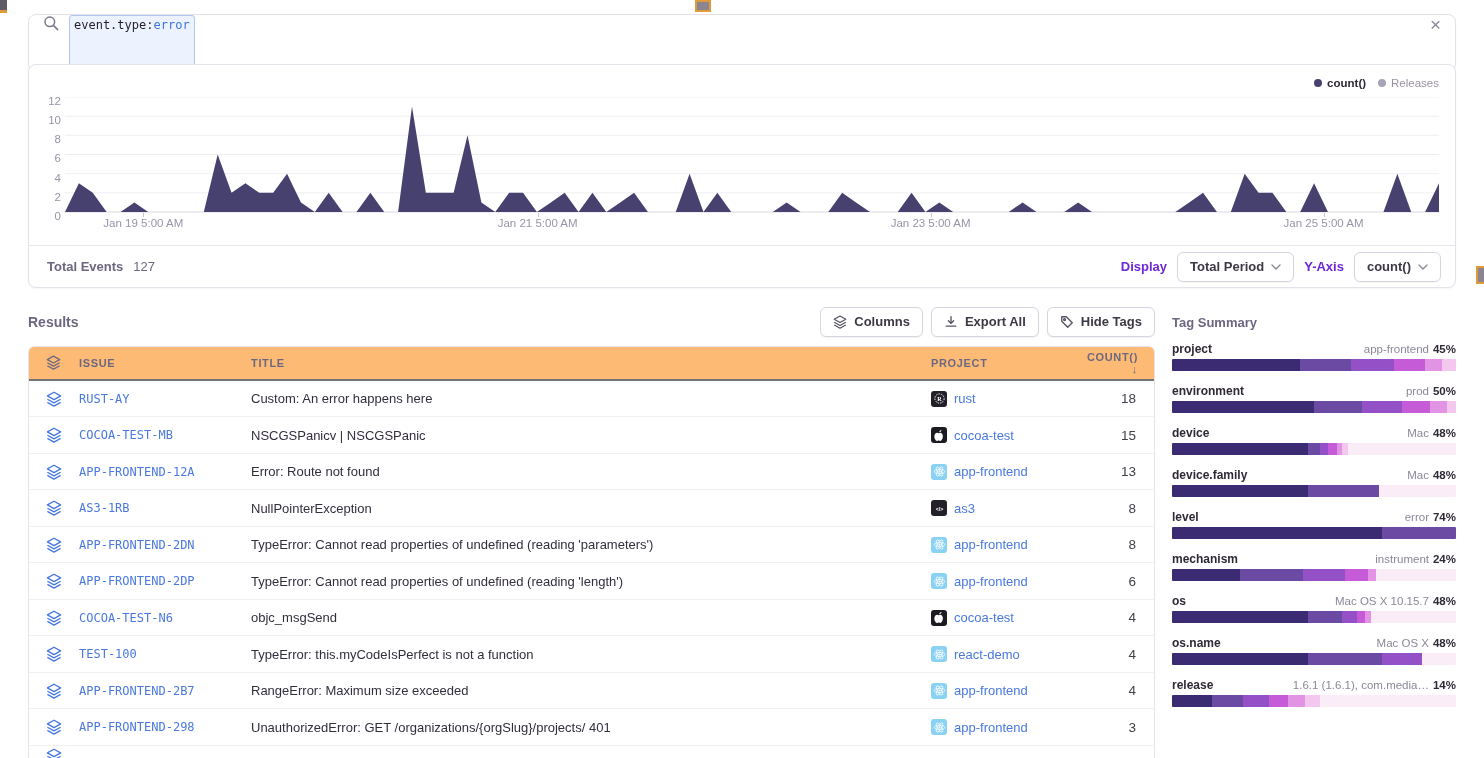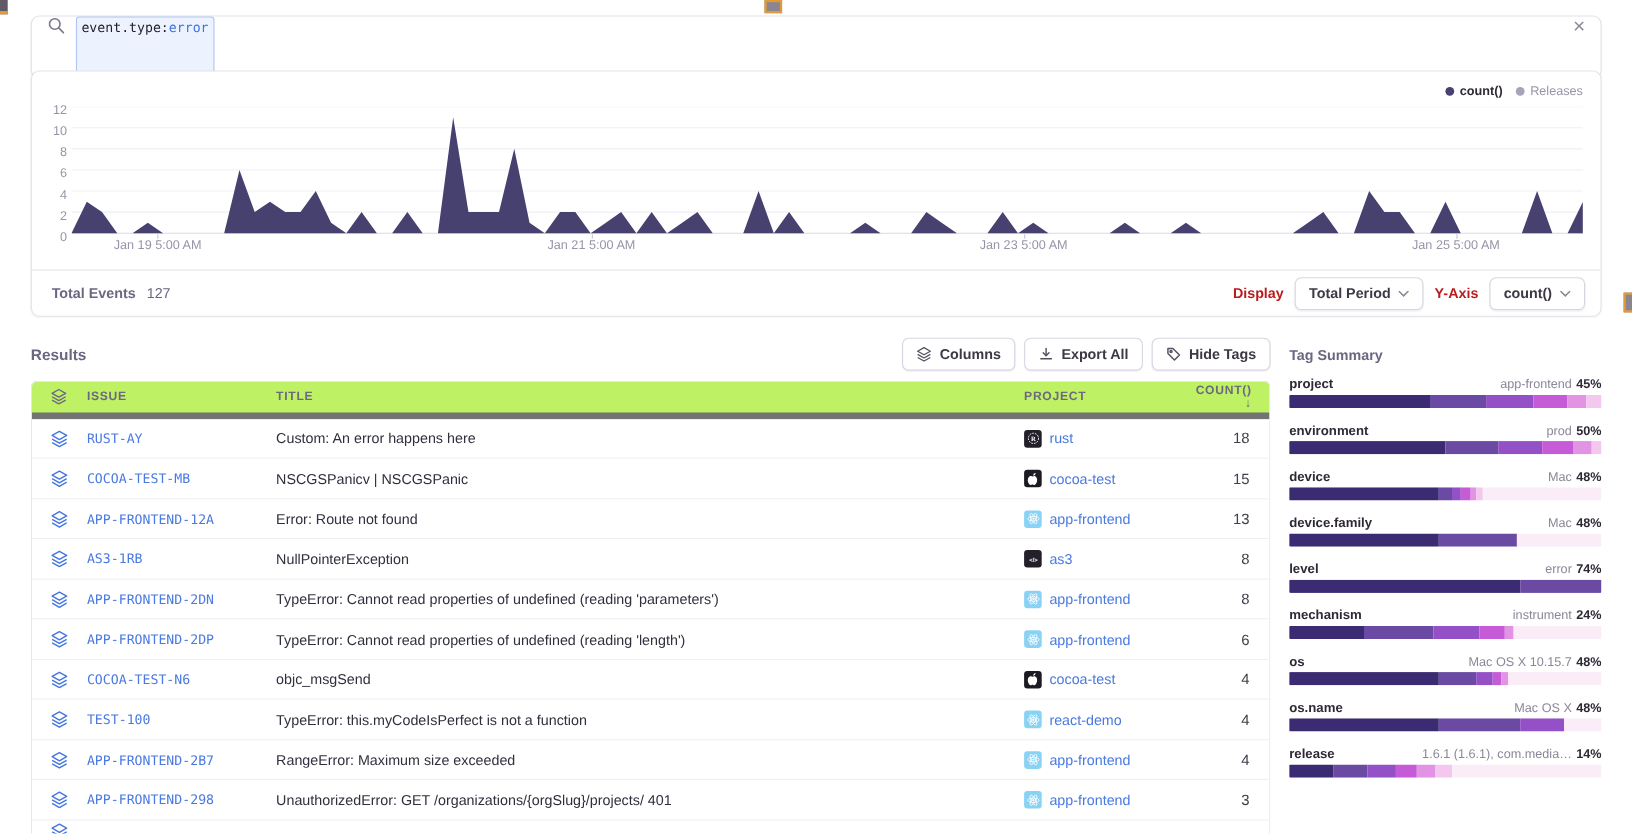--- a/index.html
+++ b/index.html
@@ -32,39 +32,39 @@
   .plot { position:absolute; left:36px; right:16px; top:32px; height:116px; }
   .plot svg { width:100%; height:116px; display:block; }
   .xlabels { position:absolute; left:36px; right:16px; top:152px; height:16px; }
   .xlabels span { position:absolute; transform:translateX(-50%); font-size:11.5px; color:#9a93a8; white-space:nowrap; }
   .xlabels i { position:absolute; top:-4px; width:1px; height:4px; background:#c9c4d2; }
   .chart-footer { position:absolute; left:0; right:0; bottom:0; height:42px; border-top:1px solid #e7e4ec;
     display:flex; align-items:center; padding:0 14px 0 18px; }
   .total { font-size:13px; color:#6d6681; }
   .total b { font-weight:700; margin-right:10px; }
   .footer-right { margin-left:auto; display:flex; align-items:center; gap:10px; }
-  .ctl-label { font-size:13px; font-weight:600; color:#b91c1c; }
+  .ctl-label { font-size:13px; font-weight:600; color:#6d28d9; }
   .btn { display:inline-flex; align-items:center; gap:7px; height:30px; padding:0 12px;
     background:#fff; border:1px solid #d9d5e0; border-radius:6px; font-size:13px; font-weight:600;
     color:#3d3844; cursor:pointer; box-shadow:0 1px 1px rgba(40,30,60,.05); white-space:nowrap; }
   .btn .icon { width:14px; height:14px; color:#55505f; }
   .btn .icon svg { width:14px; height:14px; display:block; }
   .btn .chev { width:10px; height:6px; color:#8d8798; }
   .btn .chev svg { width:10px; height:6px; display:block; }
 
   
   .main { position:absolute; left:28px; right:28px; top:305px; bottom:0; display:flex; gap:17px; overflow:hidden; }
   .left-col { width:1127px; flex:0 0 auto; display:flex; flex-direction:column; }
   .results-head { height:43px; display:flex; align-items:center; padding-bottom:7px; }
   .results-title { font-size:14px; font-weight:700; color:#6d6681; }
   .head-buttons { margin-left:auto; display:flex; gap:8px; }
 
   .table { border:1px solid #e6e3ea; border-bottom:none; border-radius:6px 6px 0 0; background:#fff; overflow:hidden; }
   .trow, .thead { display:grid; grid-template-columns:50px 172px 680px 147px auto; align-items:center; }
-  .thead { height:34px; background:#bef264; border-bottom:6px solid #737373; }
+  .thead { height:34px; background:#fdba74; border-bottom:2px solid #737373; }
   .thead .hcell { font-size:11px; font-weight:700; letter-spacing:.06em; color:#6d6880; }
   .thead .h-icon { padding-left:17px; color:#6d6880; }
   .thead .h-icon svg { width:15px; height:15px; display:block; }
   .thead .h-count { text-align:right; padding-right:16px; }
   .trow { height:36.5px; border-bottom:1px solid #f1eef4; }
   .trow:last-child { border-bottom:none; }
   .c-icon { padding-left:17px; color:#4677e0; }
   .c-icon svg { width:16px; height:16px; display:block; }
   .c-issue { font-family:"DejaVu Sans Mono", monospace; font-size:12px; color:#4a79e0; cursor:pointer; }
   .c-title { font-size:13px; color:#332e3d; white-space:nowrap; overflow:hidden; text-overflow:ellipsis; padding-right:14px; }

